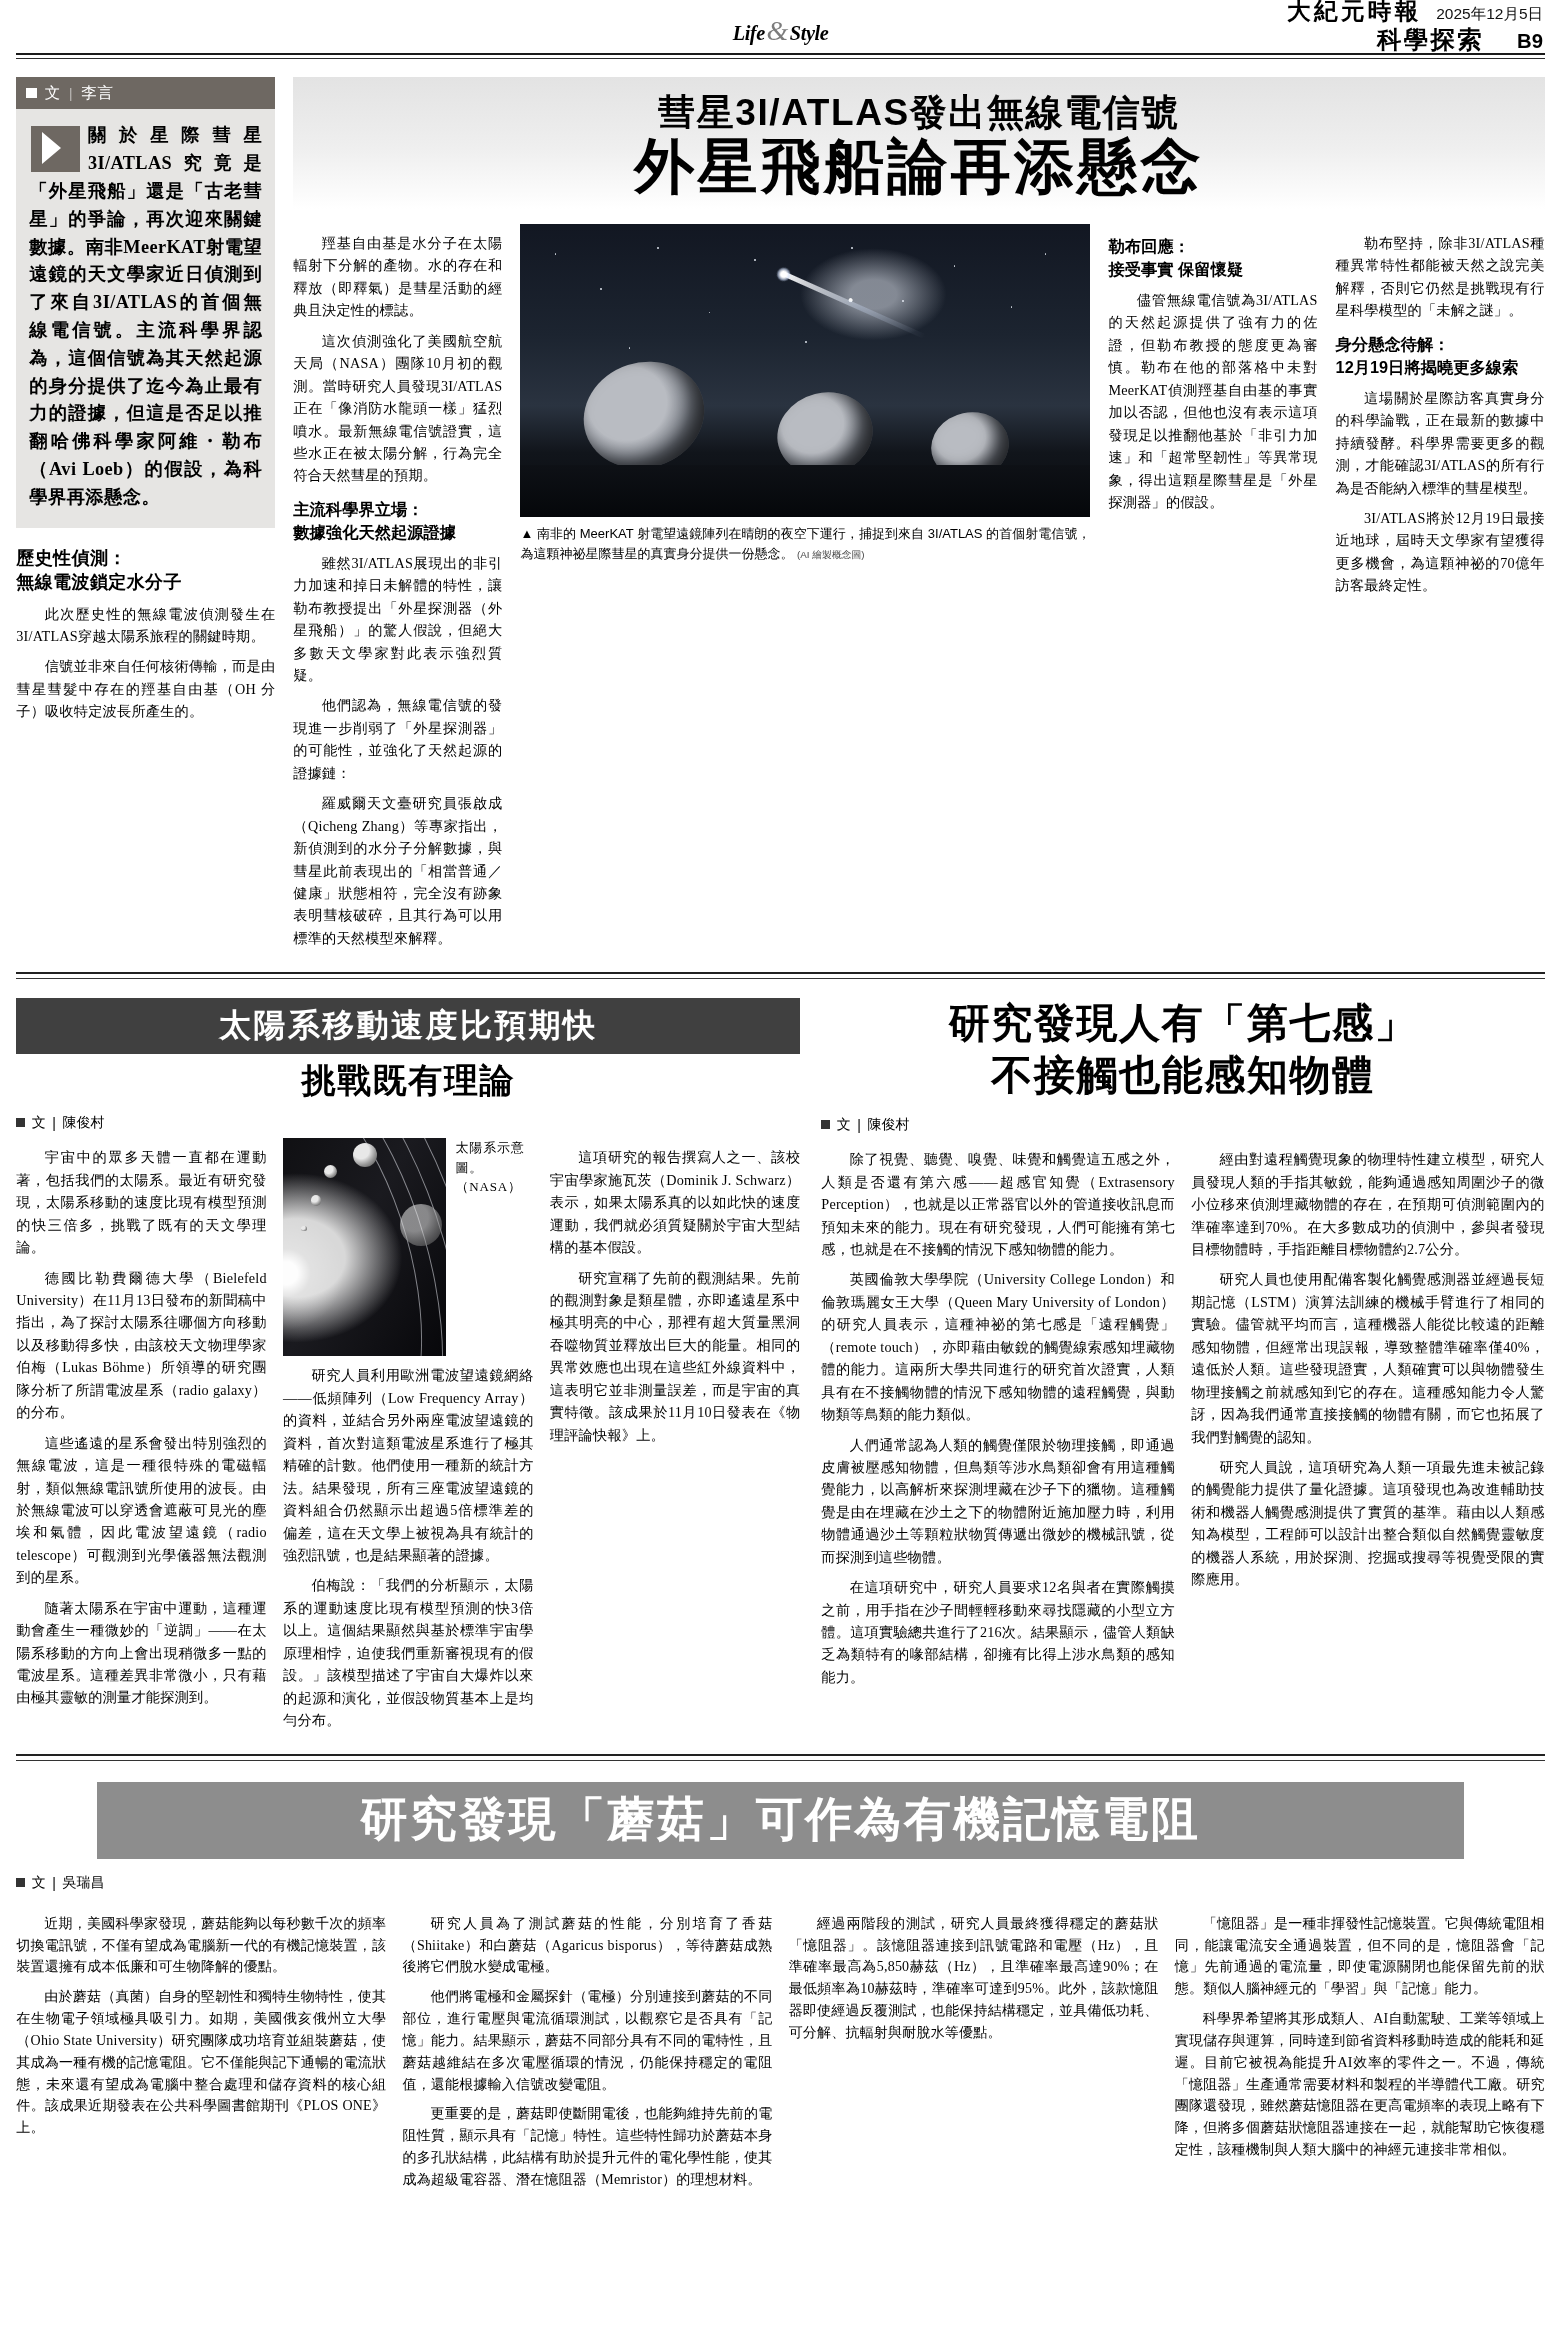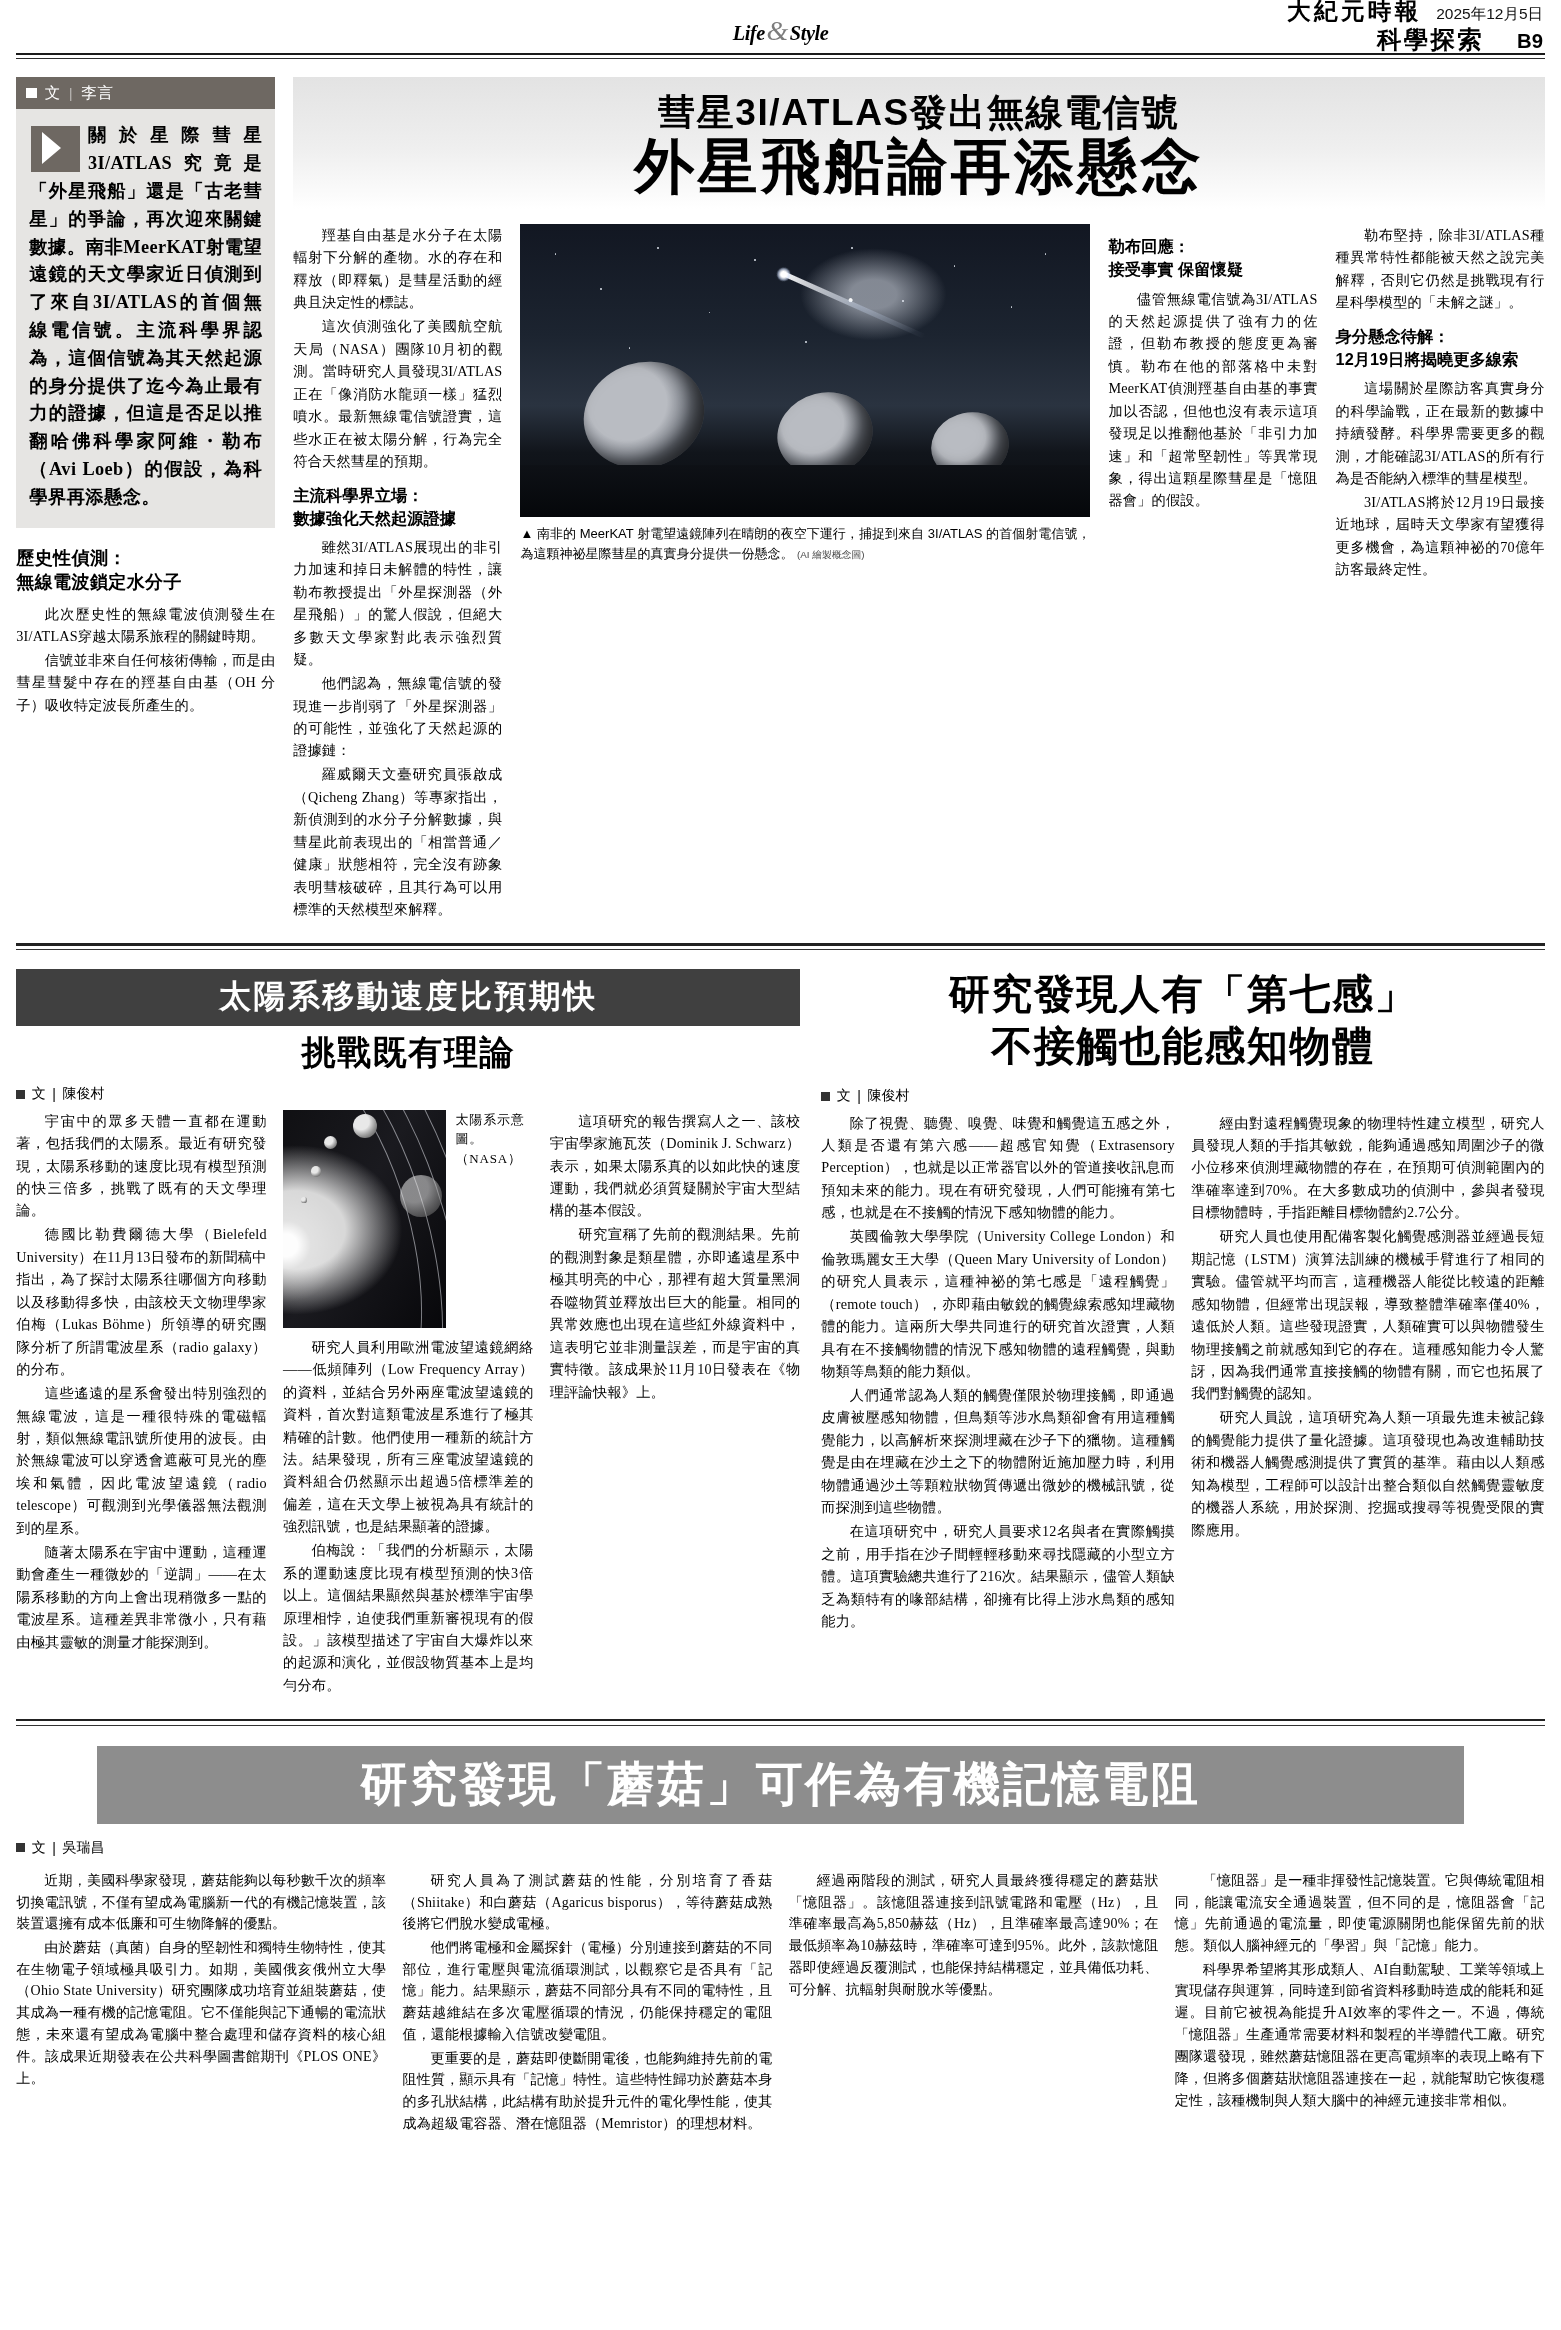--- a/index.html
+++ b/index.html
@@ -106,20 +106,21 @@
     margin: 18px 0 8.1px 0;
     letter-spacing: 0.4px;
   }
   .a1-left p.body, .col p.body {
     font-size: 14.2px;
     line-height: 1.58;
     text-align: justify;
     text-indent: 2em;
     letter-spacing: 0.2px;
     margin-bottom: 1.6px;
+    margin-top: 8px;
   }
 
   .a1-right { flex: 1; padding-left: 18px; }
   .head-band {
     background: linear-gradient(180deg,#e3e3e3 0%, #efefef 55%, #ffffff 100%);
     padding: 14.6px 0 8.1px 0;
     text-align: center;
   }
   .kicker {
     font-family: "Liberation Sans", sans-serif;
@@ -362,21 +363,21 @@
               <p class="body" style="text-indent:0">&nbsp;</p>
             </div>
           </div>
         </div>
 
         <div class="col">
           <h3 class="sub">
             <span>勒布回應：</span><br>
             <span>接受事實 保留懷疑</span>
           </h3>
-          <p class="body">儘管無線電信號為3I/ATLAS的天然起源提供了強有力的佐證，但勒布教授的態度更為審慎。勒布在他的部落格中未對MeerKAT偵測羥基自由基的事實加以否認，但他也沒有表示這項發現足以推翻他基於「非引力加速」和「超常堅韌性」等異常現象，得出這顆星際彗星是「憶阻器會」的假設。</p>
+          <p class="body">儘管無線電信號為3I/ATLAS的天然起源提供了強有力的佐證，但勒布教授的態度更為審慎。勒布在他的部落格中未對MeerKAT偵測羥基自由基的事實加以否認，但他也沒有表示這項發現足以推翻他基於「非引力加速」和「超常堅韌性」等異常現象，得出這顆星際彗星是「外星探測器」的假設。</p>
         </div>
 
         <div class="col">
           <p class="body">勒布堅持，除非3I/ATLAS種種異常特性都能被天然之說完美解釋，否則它仍然是挑戰現有行星科學模型的「未解之謎」。</p>
           <h3 class="sub">
             <span>身分懸念待解：</span><br>
             <span>12月19日將揭曉更多線索</span>
           </h3>
           <p class="body">這場關於星際訪客真實身分的科學論戰，正在最新的數據中持續發酵。科學界需要更多的觀測，才能確認3I/ATLAS的所有行為是否能納入標準的彗星模型。</p>
           <p class="body">3I/ATLAS將於12月19日最接近地球，屆時天文學家有望獲得更多機會，為這顆神祕的70億年訪客最終定性。</p>

